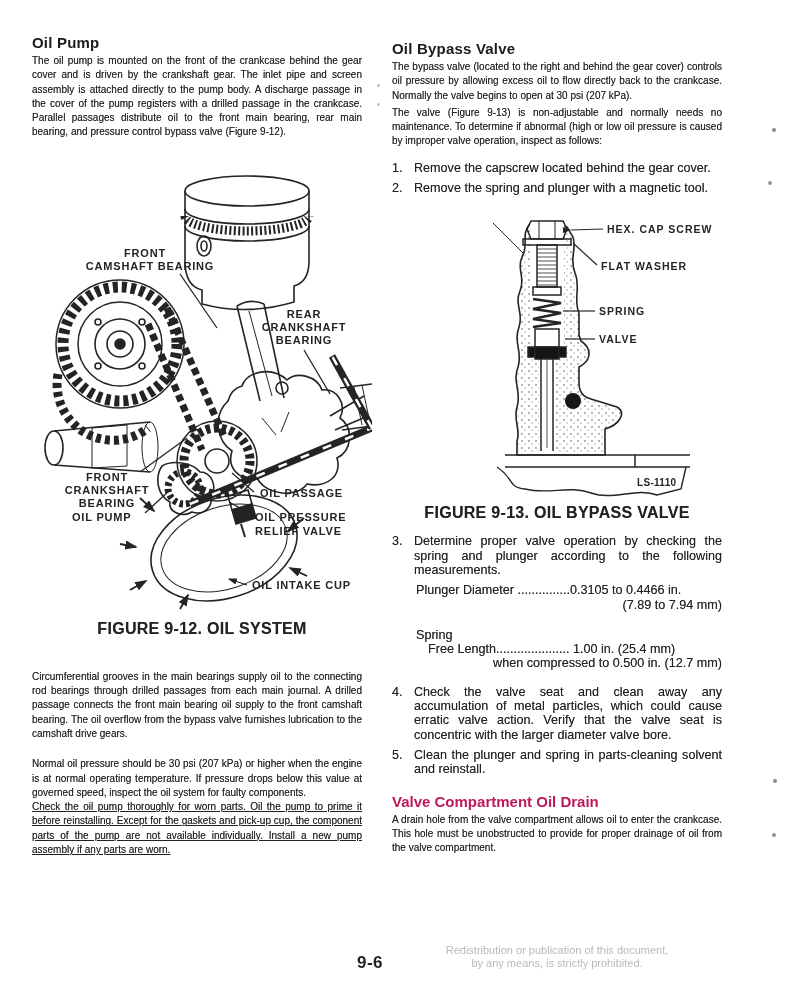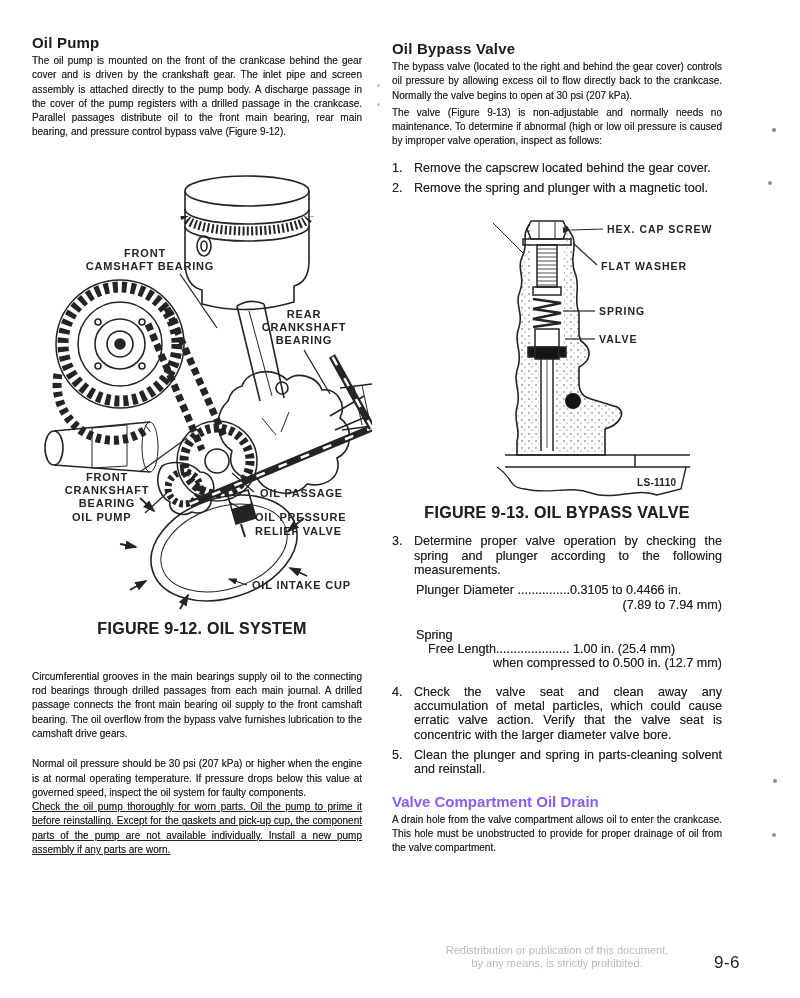--- a/index.html
+++ b/index.html
@@ -16,25 +16,25 @@
     text-shadow:0 0 .4px rgba(0,0,0,.45); }
   .steps { margin-top:12px; }
   .step { display:flex; font-size:12.6px; line-height:14.3px; margin-bottom:6px;
     text-shadow:0 0 .5px rgba(0,0,0,.5); }
   .step .num { width:22px; flex:0 0 22px; }
   .step .txt { flex:1; text-align:justify; }
   .specs { margin-left:24px; font-size:12.6px; line-height:14.3px;
     text-shadow:0 0 .5px rgba(0,0,0,.5); }
   .specs .right { text-align:right; }
   .specs .indent { margin-left:12px; }
-  .subhead { font-size:15px; font-weight:bold; margin-top:16px; color:#8b5cf6; }
+  .subhead { font-size:15px; font-weight:bold; margin-top:16px; color:#be185d; }
   .watermark { position:absolute; left:392px; top:944px; width:330px; text-align:center;
     font-size:11px; line-height:13px; color:#b6babc; }
-  .page-num { position:absolute; left:0; top:953px; width:740px; text-align:right;
-    font-size:17px; font-weight:normal; letter-spacing:.5px; }
+  .page-num { position:absolute; left:0; top:953px; width:740px; text-align:center;
+    font-size:17px; font-weight:bold; letter-spacing:.5px; }
   .speck { position:absolute; border-radius:50%; background:#4b4b4b; }
   svg text { font-family:"Liberation Sans", sans-serif; font-weight:bold; fill:#242424; }
   .lbl { font-size:11px; letter-spacing:.8px; }
   .lbl13 { font-size:10.5px; letter-spacing:1px; }
   .code { font-size:10px; letter-spacing:.3px; }
 </style>
 </head>
 <body>
 
 <div class="col col-left">

